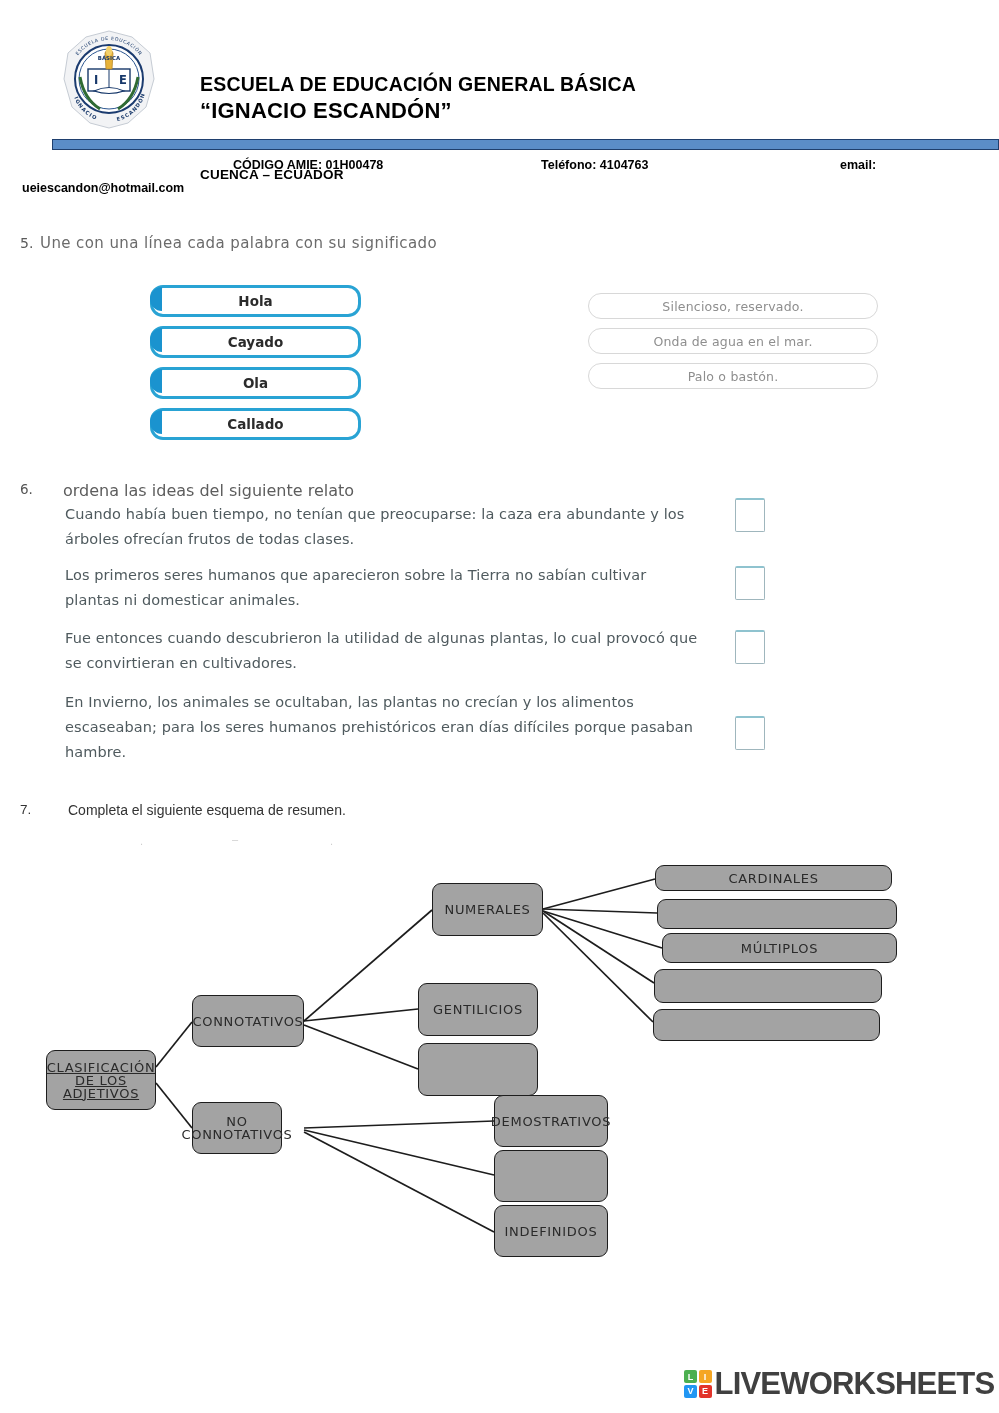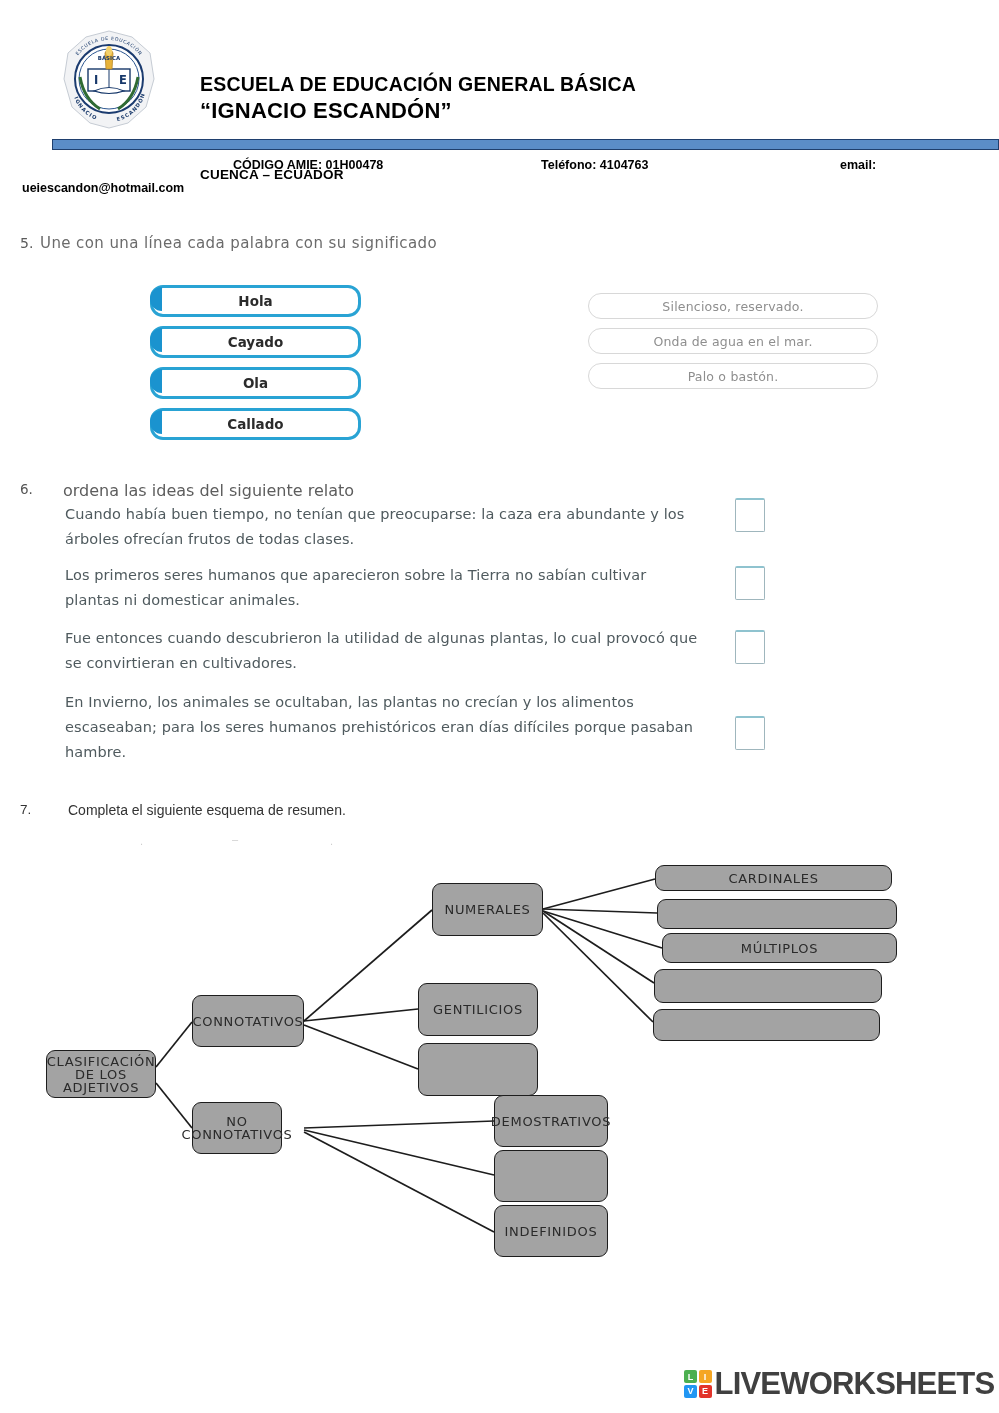--- a/index.html
+++ b/index.html
@@ -209,21 +209,21 @@
       <line x1="543" y1="66" x2="662" y2="103"></line>
       <line x1="543" y1="66" x2="654" y2="138"></line>
       <line x1="543" y1="68" x2="653" y2="177"></line>
 
       <line x1="304" y1="283" x2="494" y2="276"></line>
       <line x1="304" y1="285" x2="494" y2="330"></line>
       <line x1="304" y1="287" x2="494" y2="387"></line>
     </g>
   </svg>
 
-  <div class="node" style="left:46px;top:205px;width:110px;height:48px;">CLASIFICACIÓN DE LOS ADJETIVOS</div>
+  <div class="node" style="left:46px;top:205px;width:110px;height:60px;text-decoration:underline;">CLASIFICACIÓN DE LOS ADJETIVOS</div>
 
   <div class="node" style="left:192px;top:150px;width:112px;height:52px;">CONNOTATIVOS</div>
 
   <div class="node" style="left:192px;top:257px;width:90px;height:52px;">NO CONNOTATIVOS</div>
 
   <div class="node" style="left:432px;top:38px;width:111px;height:53px;">NUMERALES</div>
 
   <div class="node" style="left:418px;top:138px;width:120px;height:53px;">GENTILICIOS</div>
 
   <div class="node blank-node" style="left:418px;top:198px;width:120px;height:53px;"></div>

